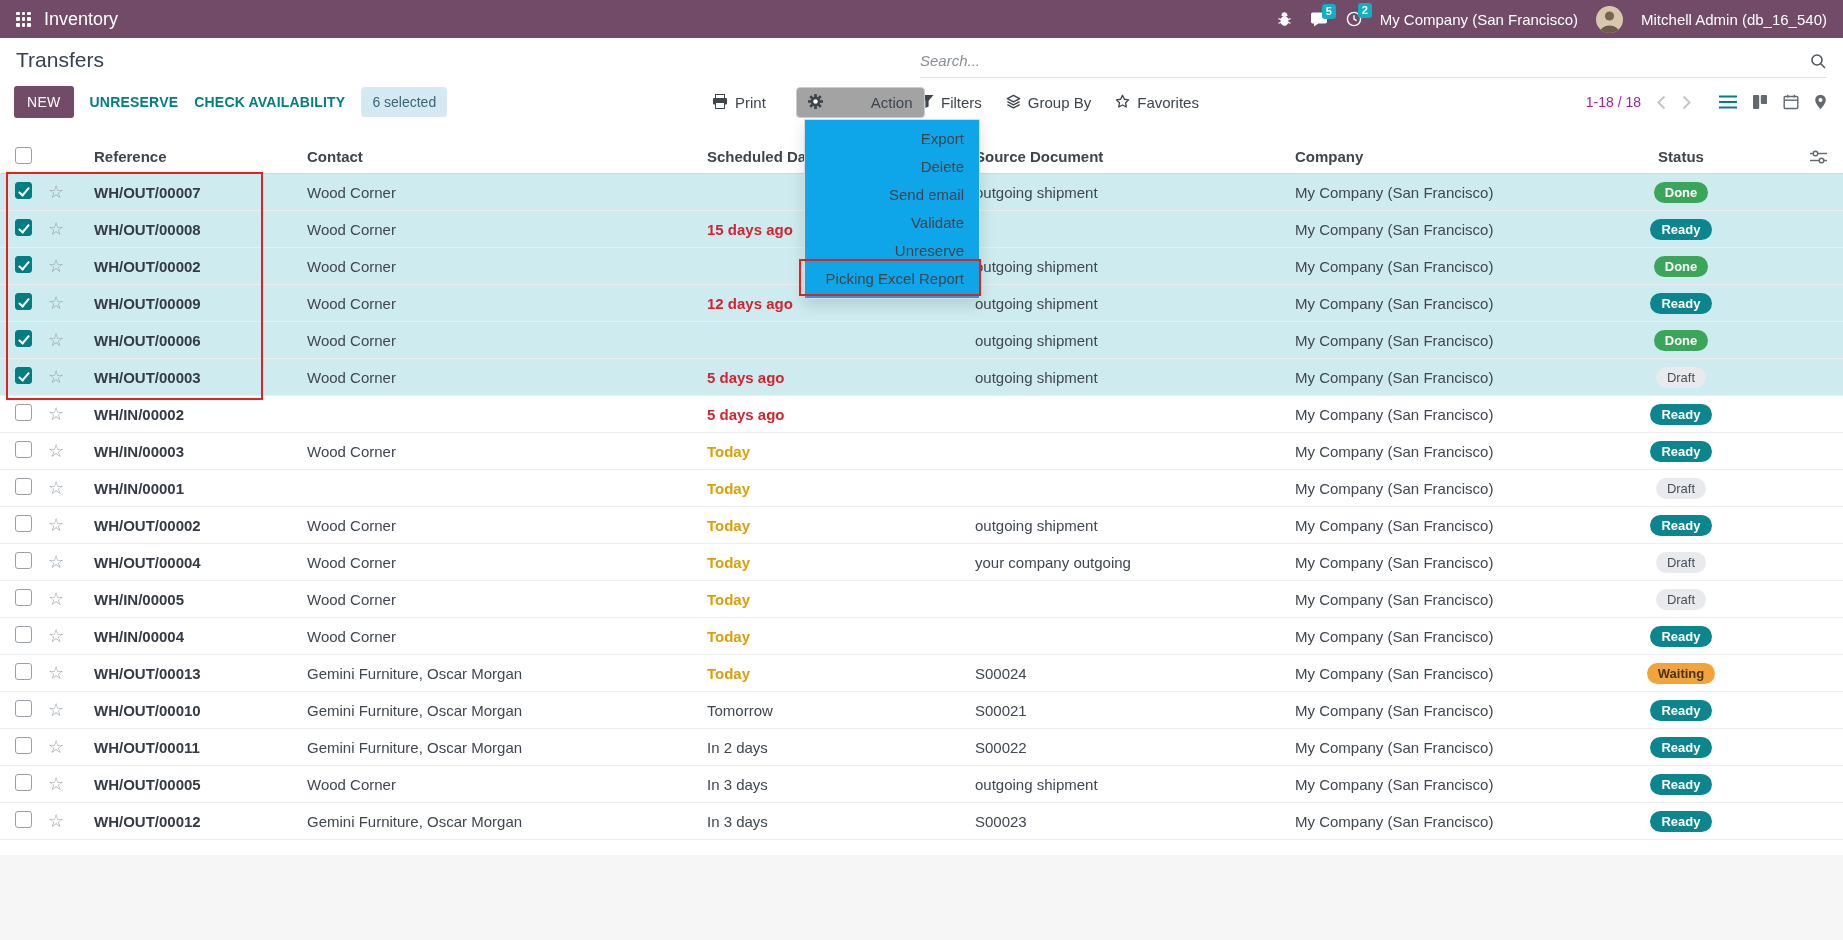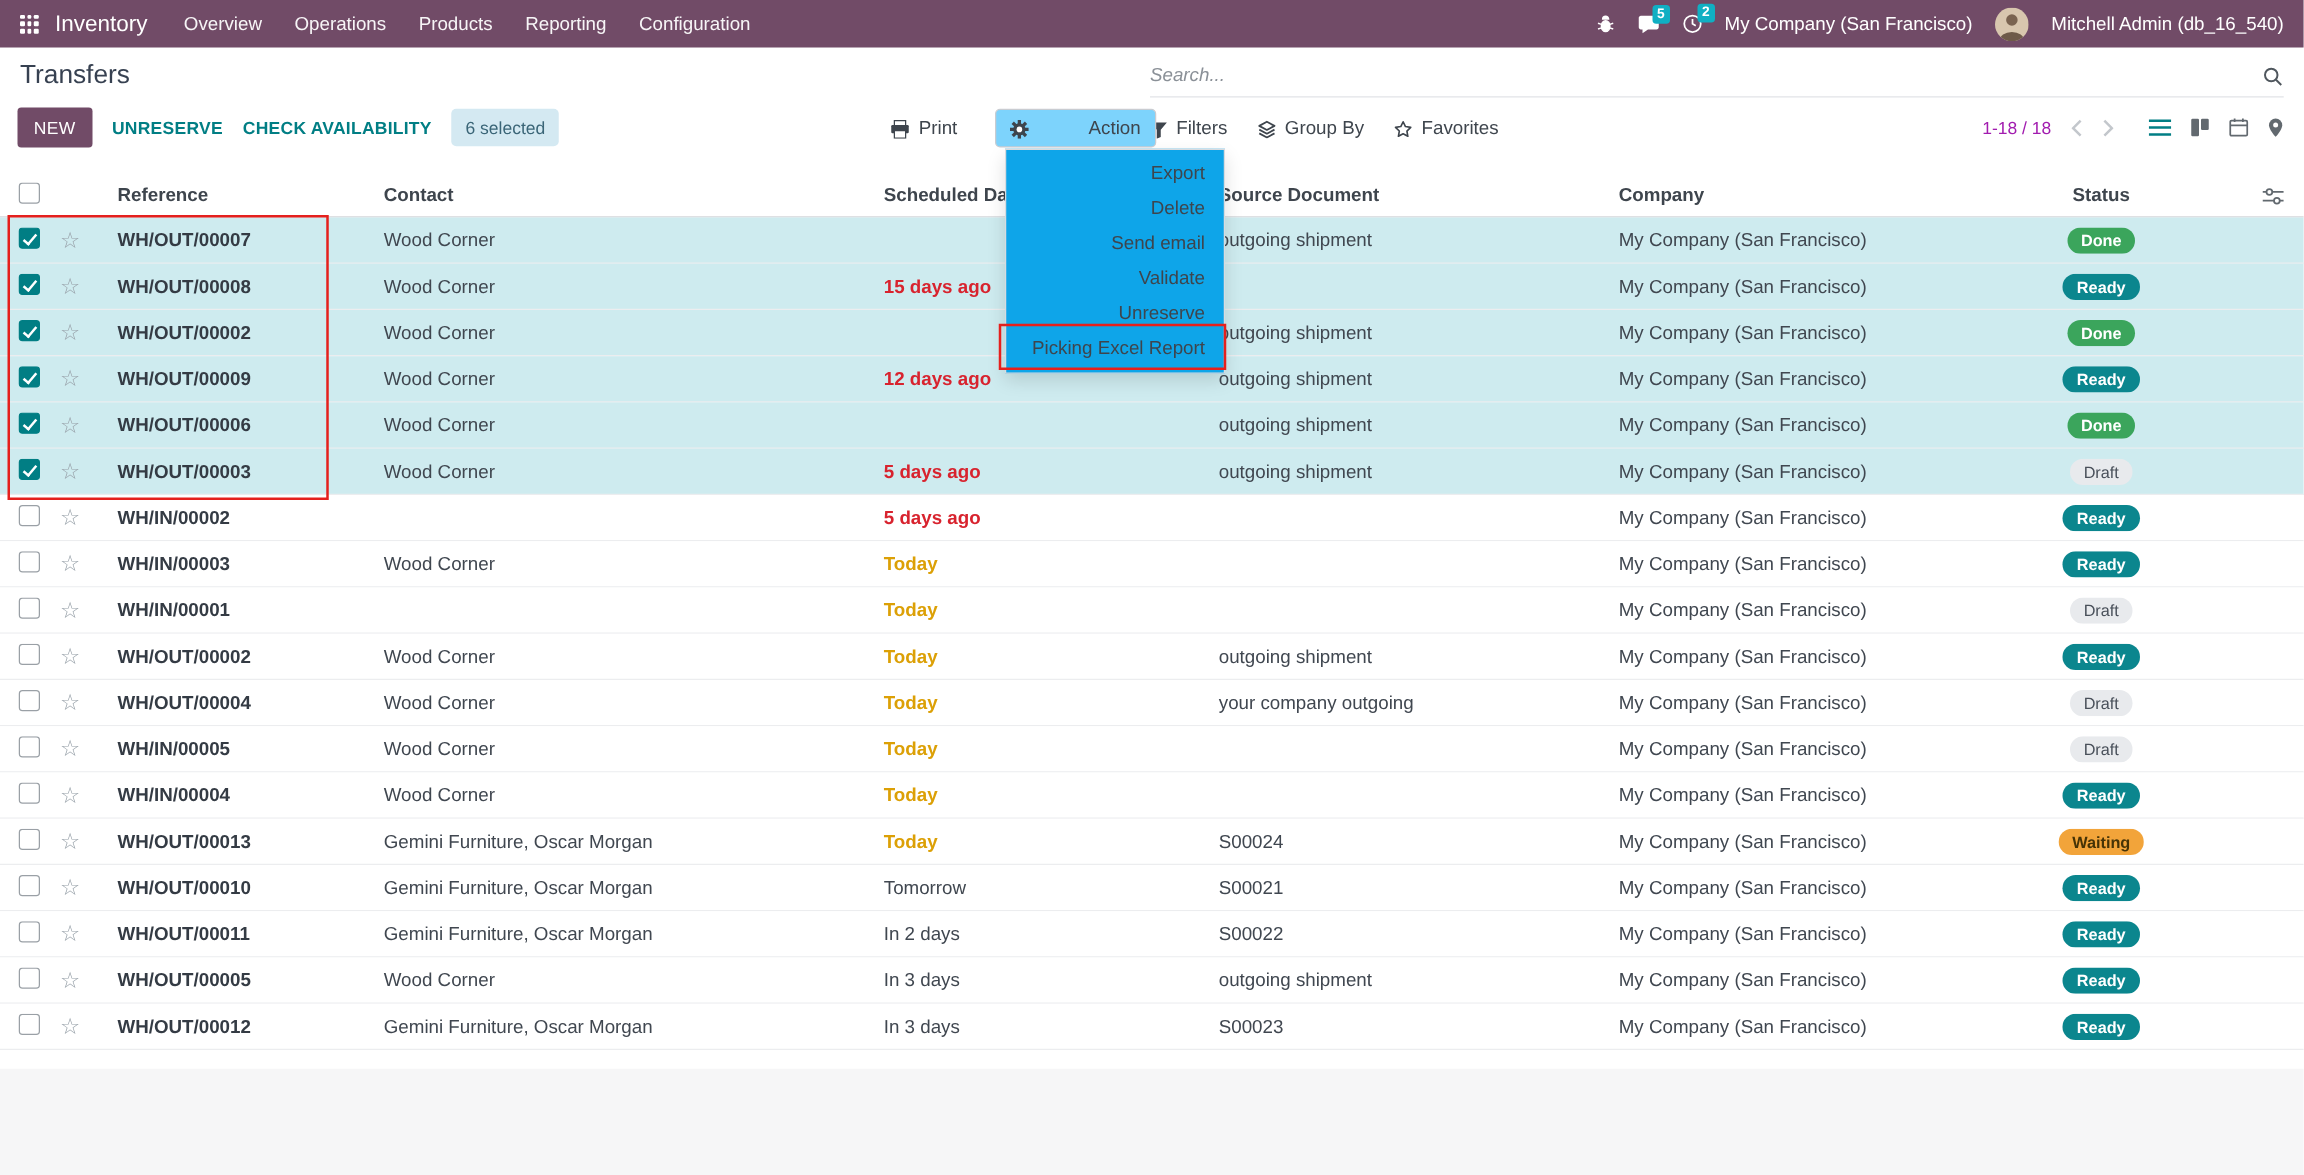--- a/index.html
+++ b/index.html
@@ -54,23 +54,23 @@
   .btn-flat {
     background: none; border: none; color: var(--accent, #017E84);
     font-size: 14px; font-weight: bold; letter-spacing: .2px; cursor: pointer;
     font-family: "Liberation Sans", sans-serif;
   }
   .chip {
     background: var(--chip-bg, #D4E9F2); color: var(--chip-text, #3A6577);
     font-size: 14px; padding: 7px 11px; border-radius: 4px;
   }
   .toolbar-center { position: absolute; left: 712px; top: 0; height: 40px; display: flex; align-items: center; gap: 30px; }
-  .tool-btn { display: flex; align-items: flex-end; gap: 7px; font-size: 15px; color: #3E454D; cursor: pointer; background:none; border:none; font-family: "Liberation Sans", sans-serif; }
+  .tool-btn { display: flex; align-items: flex-start; gap: 7px; font-size: 15px; color: #3E454D; cursor: pointer; background:none; border:none; font-family: "Liberation Sans", sans-serif; }
   .tool-btn.open {
-    border: 1px solid #C9CCD1; background: #7dd3fc; border-radius: 4px; padding: 6px 11px; position: relative; z-index: 51; gap: 48px;
+    border: 1px solid #C9CCD1; background: #a3a3a3; border-radius: 4px; padding: 6px 11px; position: relative; z-index: 51; gap: 48px;
   }
   .toolbar-filters { position: absolute; left: 920px; top: 0; height: 40px; display: flex; align-items: center; gap: 24px; }
   .toolbar-right { position: absolute; right: 14px; top: 0; height: 40px; display: flex; align-items: center; gap: 12px; }
   .pager-text { font-size: 14px; color: #a21caf; margin-right: 2px; }
   .pager-btn { background: none; border: none; cursor: pointer; display: flex; align-items: center; padding: 2px; }
   .view-switcher { display: flex; align-items: center; gap: 11px; margin-left: 12px; }
   .view-btn { background: none; border: none; cursor: pointer; display: flex; align-items: center; padding: 2px; }
 
   
   .list { position: absolute; top: 140px; left: 0; right: 0; z-index: 1; }
@@ -133,27 +133,20 @@
         <i></i>
         <i></i>
         <i></i>
         <i></i>
         <i></i>
         <i></i>
         <i></i>
         <i></i>
       </span>
     <span class="app-name">Inventory</span>
-    <nav class="nav">
-      <span>Overview</span>
-      <span>Operations</span>
-      <span>Products</span>
-      <span>Reporting</span>
-      <span>Configuration</span>
-    </nav>
   </div>
   <div class="systray">
     <span class="badge-wrap">
       <svg width="15" height="15" viewBox="0 0 16 16" fill="none" stroke="#fff" stroke-width="1.3">
           <ellipse cx="8" cy="9.5" rx="3.6" ry="4.6" fill="#fff"></ellipse>
           <path d="M5.5 3.5a2.5 2.5 0 015 0z" fill="#fff"></path>
           <line x1="1.5" y1="7" x2="4.5" y2="8"></line>
           <line x1="1.5" y1="12" x2="4.6" y2="11"></line>
           <line x1="14.5" y1="7" x2="11.5" y2="8"></line>
           <line x1="14.5" y1="12" x2="11.4" y2="11"></line>

